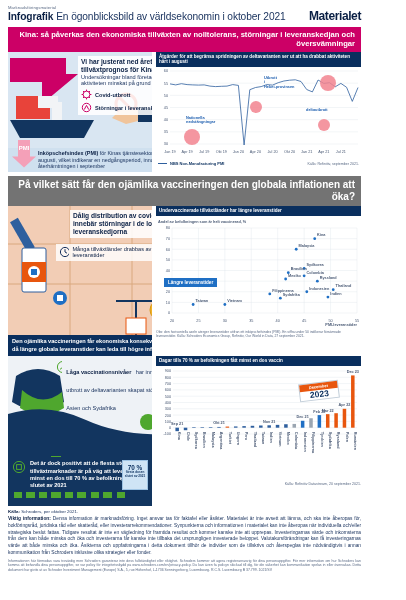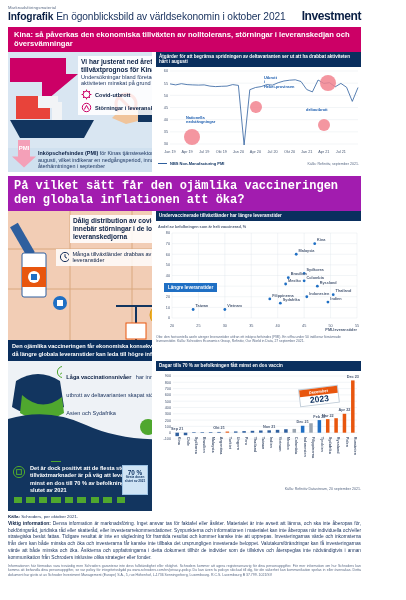--- a/index.html
+++ b/index.html
@@ -15,23 +15,23 @@
   
   .hdr { display:flex; align-items:flex-end; justify-content:space-between; padding: 6px 0 4px 0; }
   .hdr-left { line-height: 1.05; }
   .eyebrow { font-size: 4.2px; color:#5a6a85; letter-spacing:.1px; margin-bottom:2px; }
   .h-title { font-size: 10.2px; letter-spacing:-.1px; }
   .h-title b { font-weight: 700; color:#0a1f44; }
   .h-title span { font-weight: 400; color:#17305c; }
   .brand { font-size: 12px; font-weight: 700; color:#0a1f44; letter-spacing:-.4px; }
 
   
-  .secbar { color:#fff; font-weight:700; padding:3px 6px; line-height:1.22; }
+  .secbar { color:#fff; font-weight:700; padding:3px 6px; line-height:1.22;text-align:right; }
   .secbar.pink  { background:#cc0066; font-size:7.6px; }
-  .secbar.orange{ background:#a21caf; font-size:12px;font-family:Liberation Mono, monospace; }
+  .secbar.orange{ background:#737373; font-size:10px; }
   .secbar.green { background:#4fa72e; font-size:7.6px; }
 
   .twocol { display:flex; gap:4px; }
   .leftpane { position:relative; overflow:hidden; }
   .rightpane { position:relative; background:#fff; }
 
   
   .s1 { height:120px; }
   .s1 .leftpane { width:185px; background:#d9e6f2; }
   .s1 .rightpane { width:205px; }
@@ -102,21 +102,21 @@
 <div class="page">
 
   <div class="hdr">
     <div class="hdr-left">
       <div class="eyebrow">Marknadsföringsmaterial</div>
       <div class="h-title">
         <b>Infografik</b>
         <span>En ögonblicksbild av världsekonomin i oktober 2021</span>
       </div>
     </div>
-    <div class="brand">Investment</div>
+    <div class="brand">Materialet</div>
   </div>
 
   <div class="secbar pink">Kina: så påverkas den ekonomiska tillväxten av nolltolerans, störningar i leveranskedjan och översvämningar</div>
   <div class="twocol s1">
 
     <div class="leftpane">
       
       <svg width="185" height="120">
         <path d="M2 6 L58 6 L58 22 L70 22 L34 52 L34 30 L2 30 Z" fill="#cc0066"></path>
         <rect x="8" y="44" width="22" height="12" fill="#e8433a"></rect>

